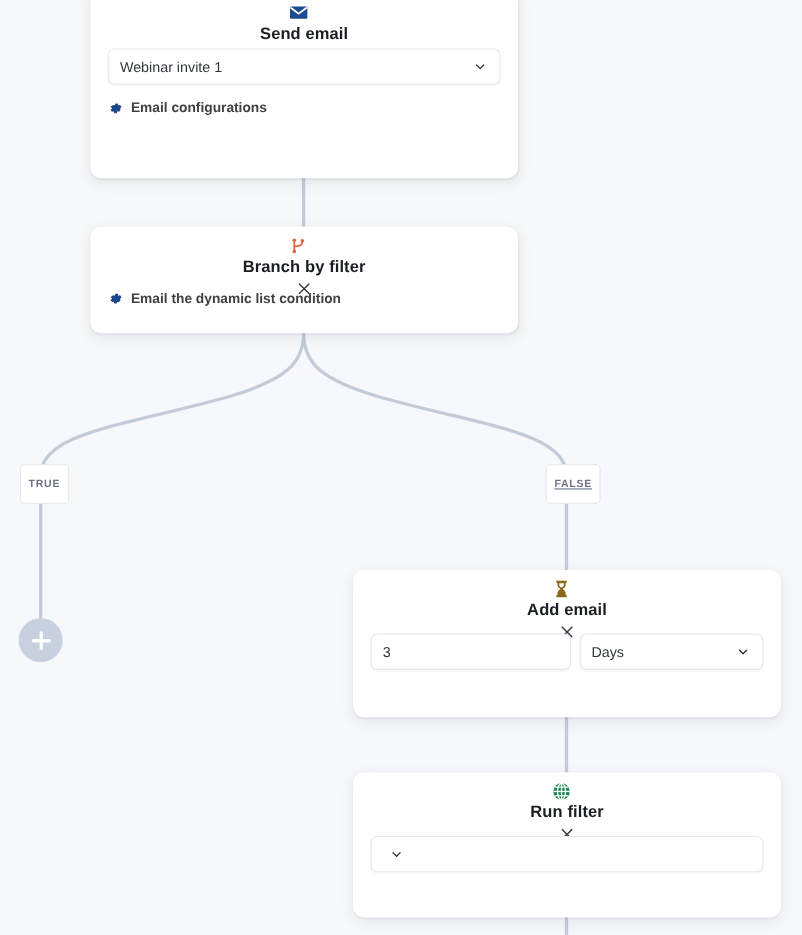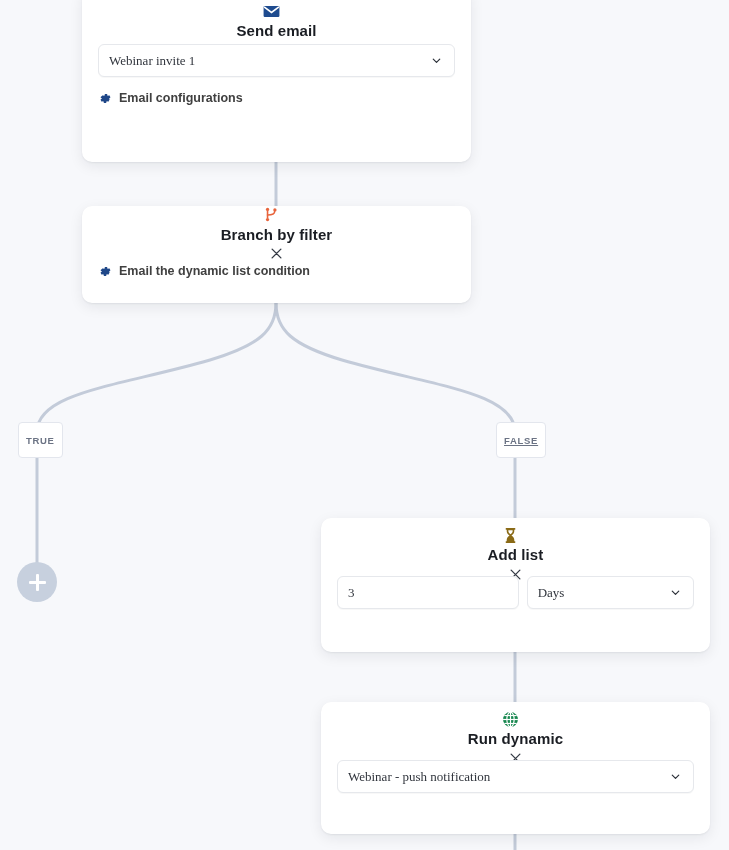--- a/index.html
+++ b/index.html
@@ -81,21 +81,20 @@
     font-size: 13px;
     color: #31353d;
     cursor: pointer;
     box-shadow: 0 1px 1px rgba(16,24,40,.03);
   }
   .field .val {
     flex: 1 1 auto;
     white-space: nowrap;
     overflow: hidden;
     text-overflow: ellipsis;
-    font-family: Liberation Serif, serif;
   }
   .chev {
     flex: 0 0 14px;
     margin-left: 6px;
     color: #2b3038;
     display: flex;
     align-items: center;
   }
   .row-2 {
     display: flex;
@@ -212,21 +211,21 @@
             <path fill="#1f4788" d="M12 8.3a3.7 3.7 0 1 0 0 7.4 3.7 3.7 0 0 0 0-7.4zm0 5.6a1.9 1.9 0 1 1 0-3.8 1.9 1.9 0 0 1 0 3.8z"></path>
             <path fill="#1f4788" d="M20.6 13.6l-1.7-1a7.3 7.3 0 0 0 0-1.2l1.7-1a.8.8 0 0 0 .3-1l-1.6-2.8a.8.8 0 0 0-1-.3l-1.8.7a7.3 7.3 0 0 0-1-.6l-.2-1.9a.8.8 0 0 0-.8-.7h-3.2a.8.8 0 0 0-.8.7l-.2 1.9a7.3 7.3 0 0 0-1 .6l-1.8-.7a.8.8 0 0 0-1 .3L3.1 9.4a.8.8 0 0 0 .3 1l1.7 1a7.3 7.3 0 0 0 0 1.2l-1.7 1a.8.8 0 0 0-.3 1l1.6 2.8a.8.8 0 0 0 1 .3l1.8-.7a7.3 7.3 0 0 0 1 .6l.2 1.9a.8.8 0 0 0 .8.7h3.2a.8.8 0 0 0 .8-.7l.2-1.9a7.3 7.3 0 0 0 1-.6l1.8.7a.8.8 0 0 0 1-.3l1.6-2.8a.8.8 0 0 0-.3-1z"></path>
           </svg>
         </span>
         <span>Email configurations</span>
       </div>
     </div>
   </div>
 
   <div class="card" style="left:82px; top:206px; width:389px; height:97px;">
-    <div class="card-head" style="margin-top:6px;justify-content:center;">
+    <div class="card-head" style="margin-top:6px;">
       <span class="card-icon">
         <svg width="19" height="19" viewBox="0 0 24 24" aria-hidden="true">
           <g stroke="#e8643c" stroke-width="2" fill="none" stroke-linecap="round">
             <path d="M7 7.6 L7 16.4"></path>
             <path d="M7 12.6 C12 12.6 16 11.4 16 8.2"></path>
           </g>
           <circle cx="7" cy="5.6" r="2.1" fill="#e8643c"></circle>
           <circle cx="7" cy="18.4" r="2.1" fill="#e8643c"></circle>
           <circle cx="16.3" cy="6.2" r="2.1" fill="#e8643c"></circle>
         </svg>
@@ -261,21 +260,21 @@
   <div class="add-node" style="left:17px; top:562px;"></div>
 
   <div class="card" style="left:321px; top:518px; width:389px; height:134px;">
     <div class="card-head" style="margin-top:6px;">
       <span class="card-icon">
         <svg width="19" height="19" viewBox="0 0 24 24" aria-hidden="true">
           <path fill="#8a6a16" d="M6 2.6h12v2.2h-1.2v1.6c0 2.3-1.3 4.3-3.3 5.3v.6c2 1 3.3 3 3.3 5.3v1.6H18v2.2H6v-2.2h1.2v-1.6c0-2.3 1.3-4.3 3.3-5.3v-.6c-2-1-3.3-3-3.3-5.3V4.8H6V2.6z"></path>
           <path fill="#ffffff" d="M9.3 5.4h5.4v1c0 1.7-1 3.2-2.7 3.9-1.7-.7-2.7-2.2-2.7-3.9v-1z"></path>
         </svg>
       </span>
-      <span class="card-title">Add list</span>
+      <span class="card-title">Add email</span>
       <span class="close-btn">
         <svg width="15" height="15" viewBox="0 0 24 24" aria-hidden="true">
           <path d="M5 5 L19 19 M19 5 L5 19" stroke="#343a44" stroke-width="2.1" stroke-linecap="round" fill="none"></path>
         </svg>
       </span>
     </div>
     <div class="card-body">
       <div class="row-2" style="margin-top:8px;">
         <div class="field" style="width:189px; height:33px;">
           <span class="val">3</span>
@@ -299,30 +298,29 @@
           <circle cx="12" cy="12" r="9.4" fill="#17874f"></circle>
           <g stroke="#ffffff" stroke-width="1.5" fill="none">
             <path d="M2.6 12 H21.4"></path>
             <path d="M12 2.6 V21.4"></path>
             <ellipse cx="12" cy="12" rx="4.6" ry="9.4"></ellipse>
             <path d="M4.3 7 H19.7"></path>
             <path d="M4.3 17 H19.7"></path>
           </g>
         </svg>
       </span>
-      <span class="card-title">Run dynamic</span>
+      <span class="card-title">Run filter</span>
       <span class="close-btn">
         <svg width="15" height="15" viewBox="0 0 24 24" aria-hidden="true">
           <path d="M5 5 L19 19 M19 5 L5 19" stroke="#343a44" stroke-width="2.1" stroke-linecap="round" fill="none"></path>
         </svg>
       </span>
     </div>
     <div class="card-body">
       <div class="field" style="margin-top:8px; height:33px;">
-        <span class="val">Webinar - push notification</span>
         <span class="chev">
           <svg width="13" height="13" viewBox="0 0 24 24" aria-hidden="true">
             <path d="M6 9.5 L12 15.5 L18 9.5" fill="none" stroke="#2b3038" stroke-width="2.2" stroke-linecap="round" stroke-linejoin="round"></path>
           </svg>
         </span>
       </div>
     </div>
   </div>
 
 </div>

